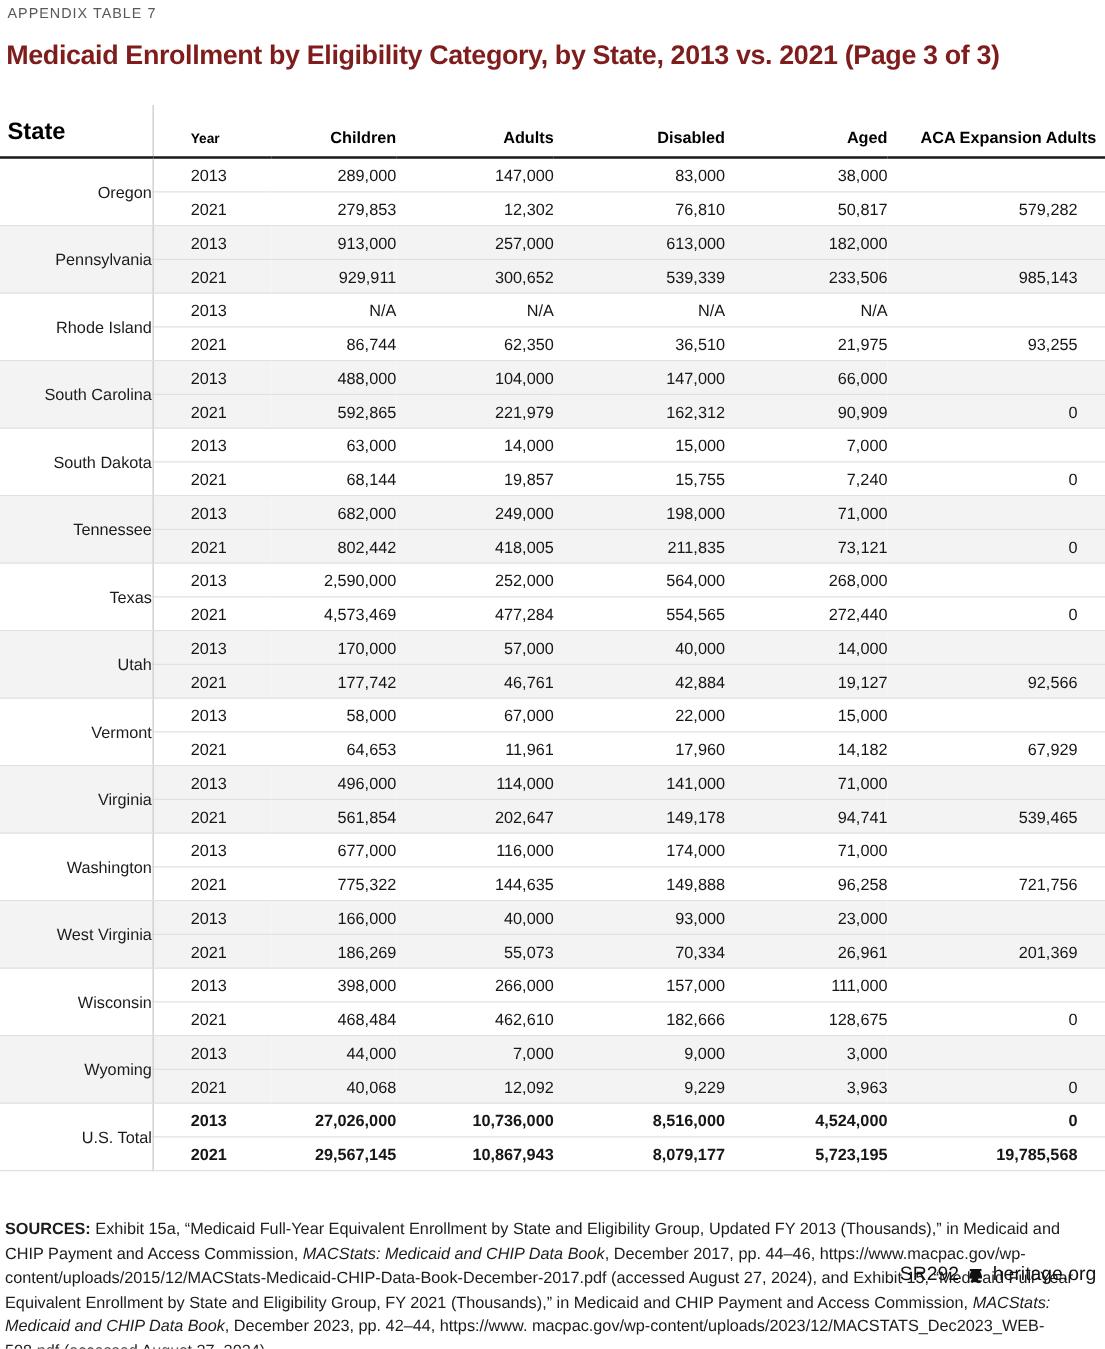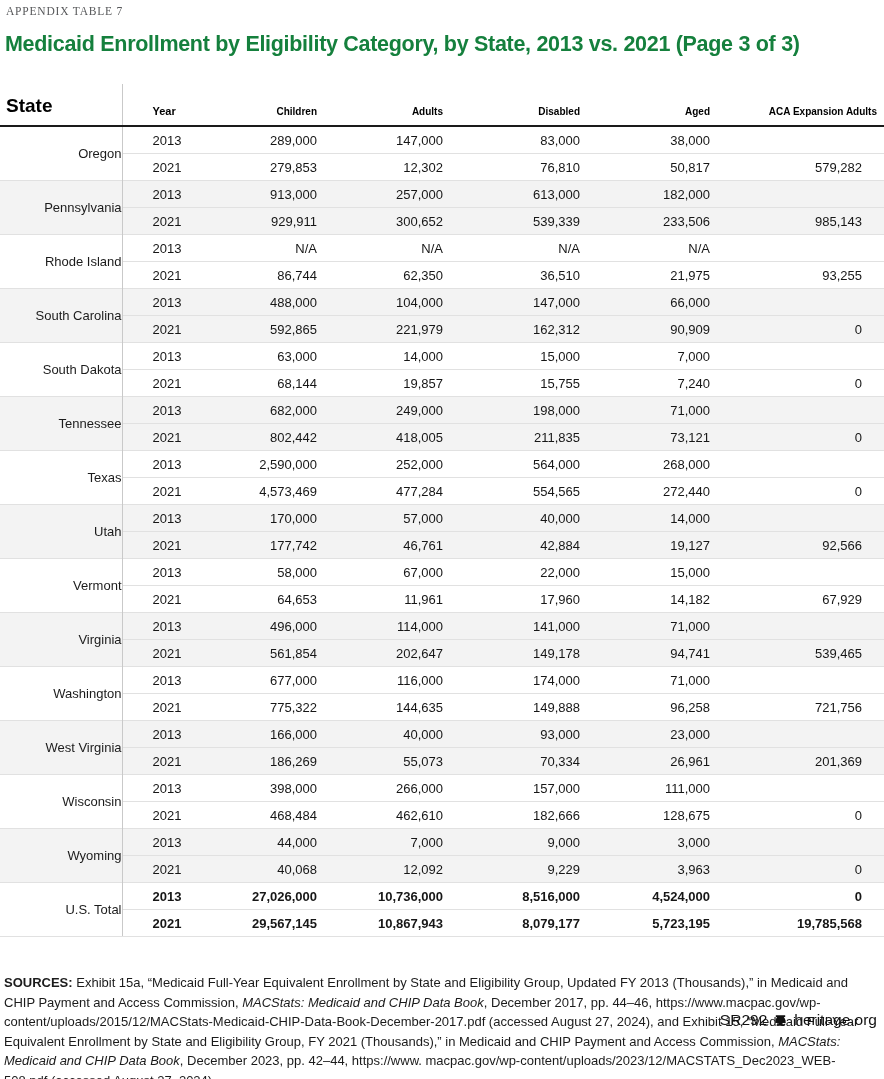--- a/index.html
+++ b/index.html
@@ -13,29 +13,28 @@
     -webkit-font-smoothing: antialiased;
   }
   .page { position: relative; width: 884px; height: 1079px; overflow: hidden; }
 
   .kicker {
     margin: 5px 0 0 6px;
     font-size: 11.5px;
     letter-spacing: 0.8px;
     color: #57585a;
     font-weight: 400;
-    font-family: Liberation Serif, serif;
   }
   .title {
     margin: 14px 4px 0 5px;
     font-size: 21.5px;
     line-height: 26px;
     font-weight: 800;
     letter-spacing: -0.3px;
-    color: #15803d;
+    color: #7f1d1d;
   }
 
   table.data {
     margin-top: 27px;
     width: 884px;
     border-collapse: collapse;
     table-layout: fixed;
     font-size: 13px;
   }
   col.w-state    { width: 122px; }
@@ -50,21 +49,21 @@
     height: 33px;
     vertical-align: bottom;
     padding: 0 0 8px 0;
     border-bottom: 2px solid #1a1a1a;
     font-weight: 700;
     color: #000;
     white-space: nowrap;
   }
   th.h-state { text-align: left; padding-left: 6px; border-right: 1px solid #c9c9c9; font-size: 19px; }
   th.h-year  { text-align: left; padding-left: 30px; font-size: 11px; }
-  th.h-num   { text-align: right; font-size: 10px; }
+  th.h-num   { text-align: right; font-size: 13px; }
   th.h-aca   { padding-right: 7px; }
 
   tbody td { height: 26px; padding: 0; vertical-align: middle; white-space: nowrap; }
   td.c-state {
     text-align: right;
     padding-left: 6px;
     border-right: 1px solid #c9c9c9;
     font-size: 13px;
     color: #1b1b1b;
   }

